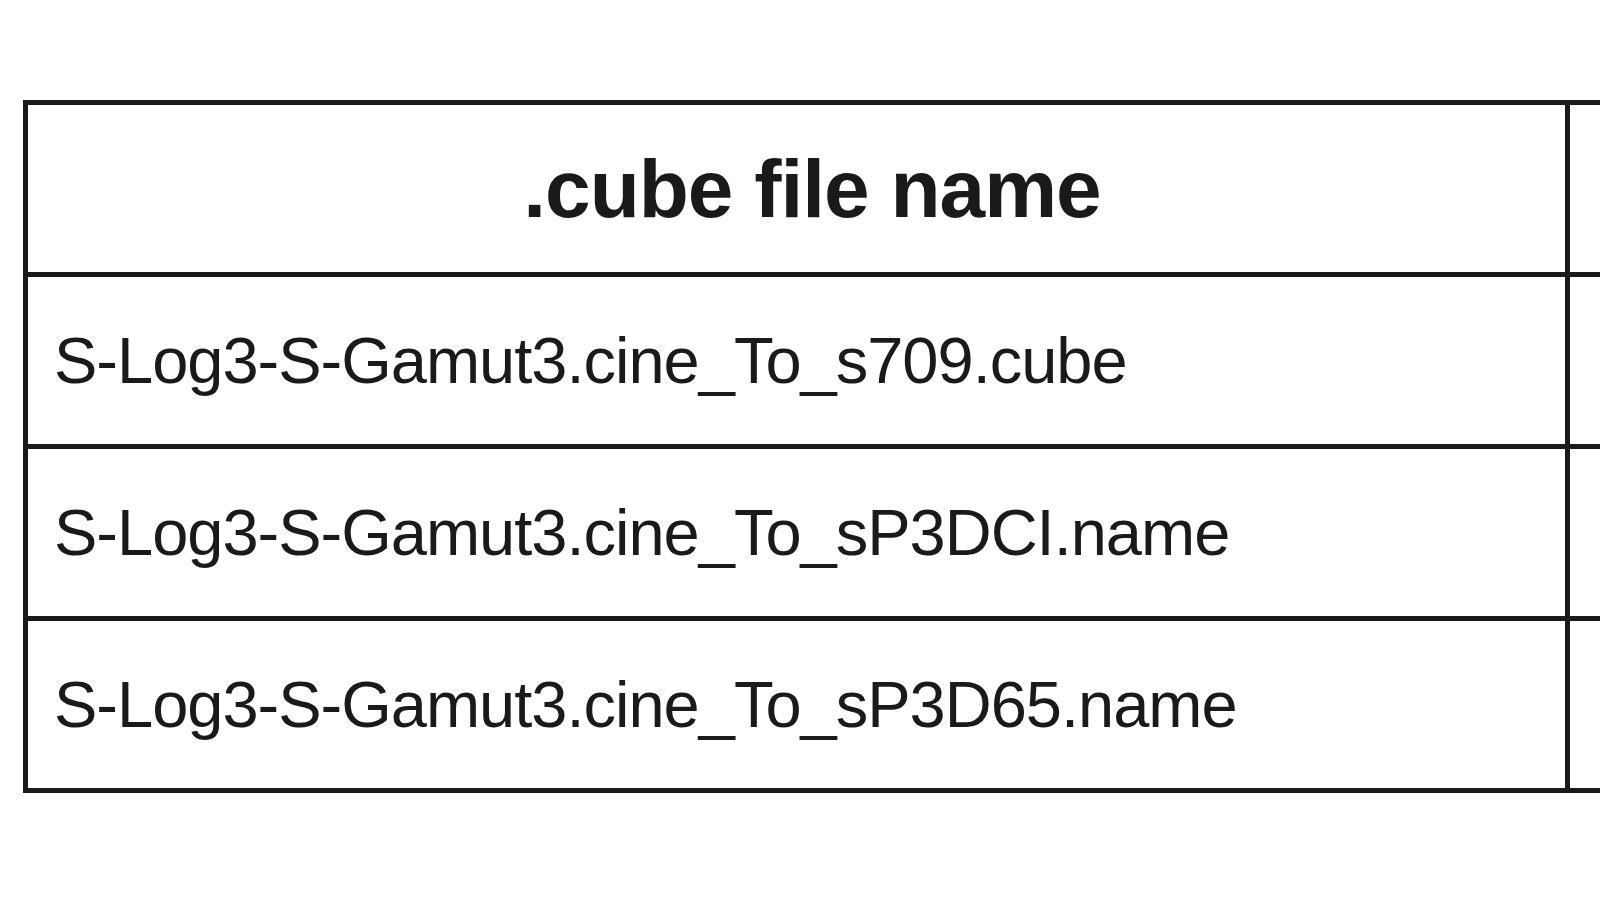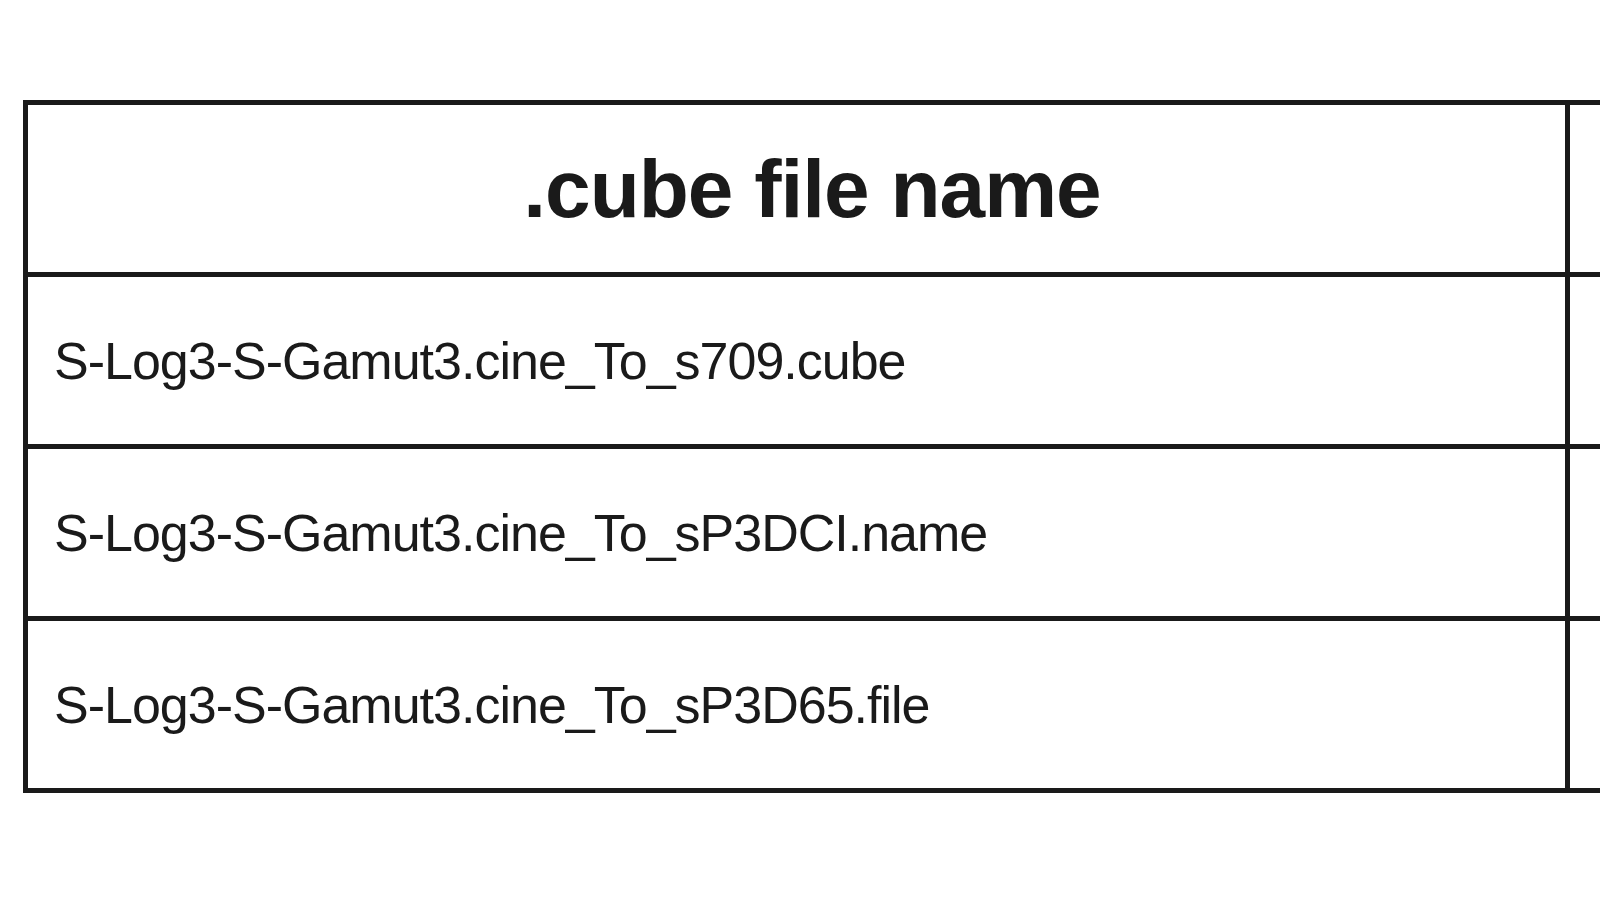--- a/index.html
+++ b/index.html
@@ -49,21 +49,21 @@
 
   .header-cell {
     justify-content: center;
     font-size: 82px;
     font-weight: 600;
     letter-spacing: -1px;
   }
 
   .file-cell {
     padding-left: 26px;
-    font-size: 52px;
+    font-size: 65px;
     font-weight: 400;
     letter-spacing: -1px;
   }
 </style>
 </head>
 <body>
 
 <div class="lut-table">
 
   <div class="row">
@@ -75,17 +75,17 @@
     <div class="cell c1 file-cell">S-Log3-S-Gamut3.cine_To_s709.cube</div>
     <div class="cell c2"></div>
   </div>
 
   <div class="row">
     <div class="cell c1 file-cell">S-Log3-S-Gamut3.cine_To_sP3DCI.name</div>
     <div class="cell c2"></div>
   </div>
 
   <div class="row">
-    <div class="cell c1 file-cell">S-Log3-S-Gamut3.cine_To_sP3D65.file</div>
+    <div class="cell c1 file-cell">S-Log3-S-Gamut3.cine_To_sP3D65.name</div>
     <div class="cell c2"></div>
   </div>
 
 </div>
 
 </body></html>

